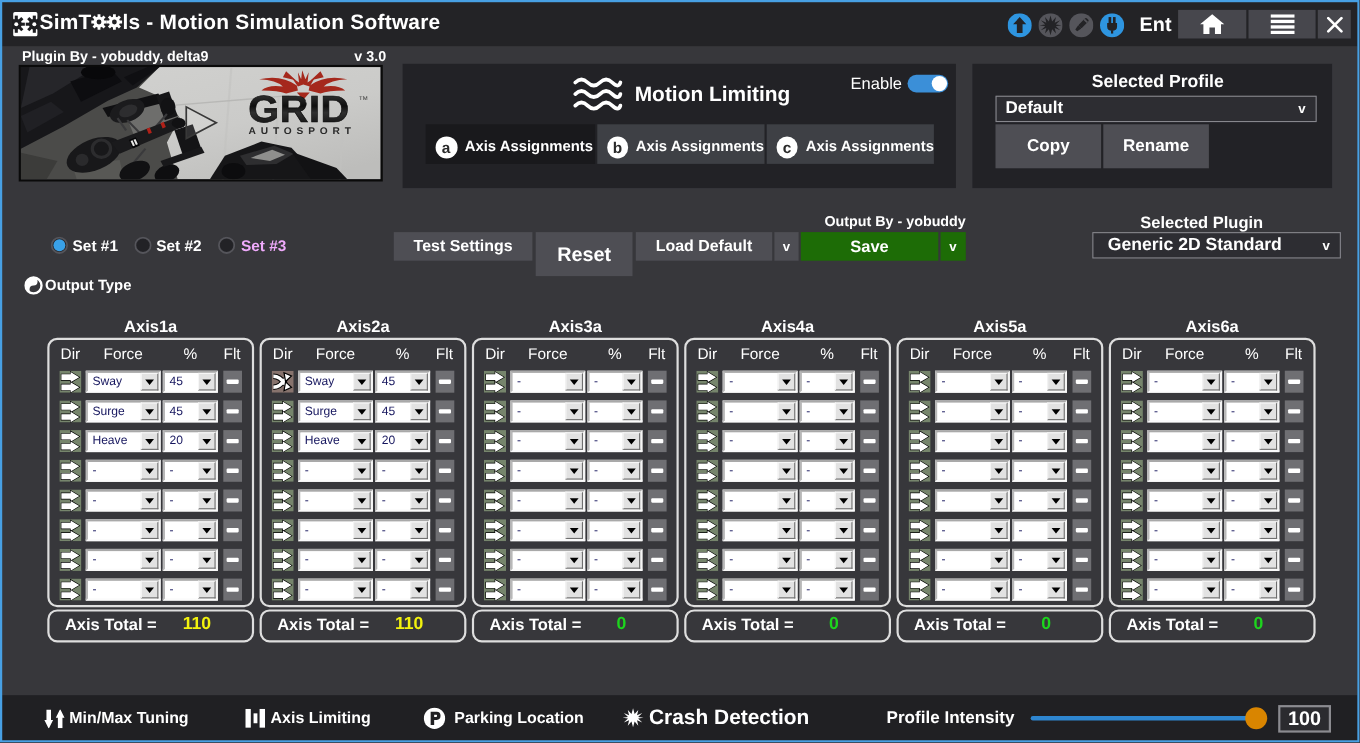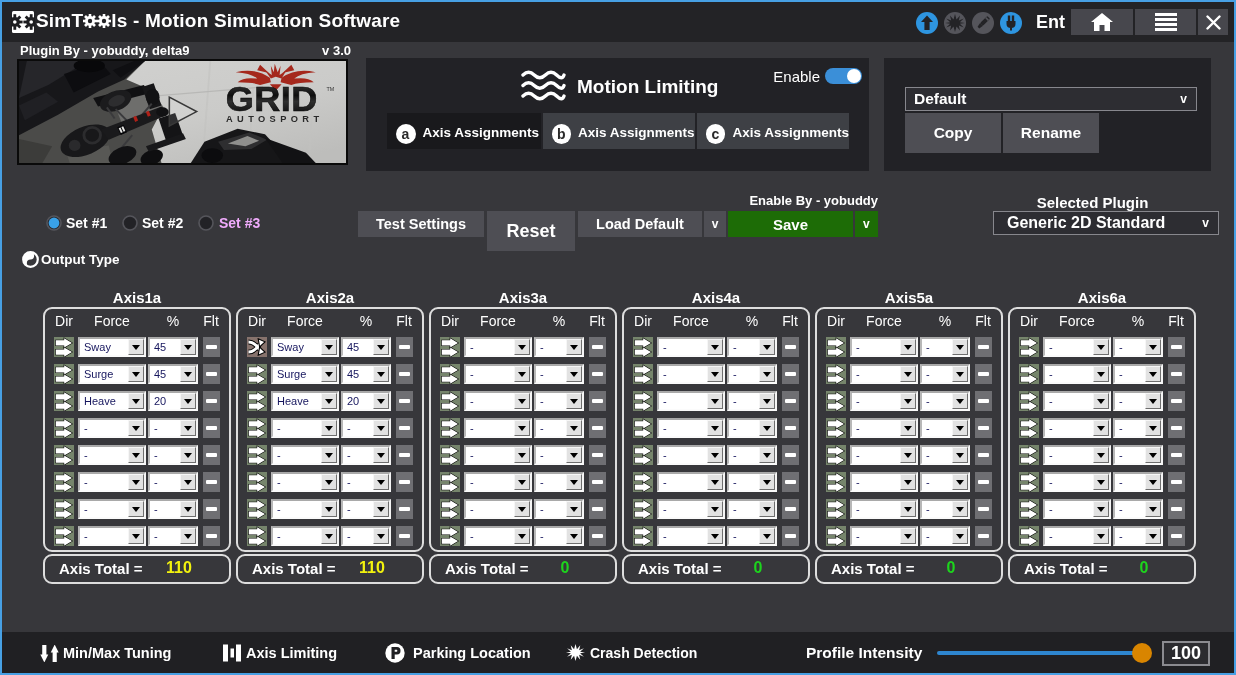--- a/index.html
+++ b/index.html
@@ -255,27 +255,28 @@
     </div>
 <div class="abs" style="left:542.5px;top:113px;width:152px;height:36px;background:#3e4045;display:flex;align-items:center;">
 <div style="width:20px;height:20px;border-radius:50%;background:#fff;color:#2a2a2a;font-weight:bold;font-size:14px;display:flex;align-items:center;justify-content:center;margin-left:9px;margin-top:5px;">b</div>
 <div style="color:#fff;font-weight:bold;font-size:13.5px;margin-left:7px;margin-top:3px;white-space:nowrap;">Axis Assignments</div>
     </div>
 <div class="abs" style="left:696.5px;top:113px;width:152.5px;height:36px;background:#3e4045;display:flex;align-items:center;">
 <div style="width:20px;height:20px;border-radius:50%;background:#fff;color:#2a2a2a;font-weight:bold;font-size:14px;display:flex;align-items:center;justify-content:center;margin-left:9px;margin-top:5px;">c</div>
 <div style="color:#fff;font-weight:bold;font-size:13.5px;margin-left:7px;margin-top:3px;white-space:nowrap;">Axis Assignments</div>
     </div>
 <div class="panel" style="left:884px;top:58px;width:327px;height:113px;"></div>
+<div class="abs" style="left:889px;top:66px;width:327px;text-align:center;color:#fff;font-weight:bold;font-size:16px;">Selected Profile</div>
 <div class="combo-dark" style="left:905px;top:87px;width:292px;height:24px;font-size:15.5px;">
       <span style="margin-left:8px;">Default</span>
       <span class="vmark">v</span>
     </div>
 <div class="gbtn" style="left:1003px;top:113px;width:96px;height:40px;font-size:15.5px;">Rename</div>
 <div class="gbtn" style="left:905px;top:113px;width:96px;height:40px;font-size:15.5px;">Copy</div>
-<div class="abs smalltxt" style="left:700px;top:193px;width:178px;text-align:right;">Enable By - yobuddy</div>
+<div class="abs smalltxt" style="left:700px;top:193px;width:178px;text-align:right;">Output By - yobuddy</div>
 <div class="gbtn" style="left:358px;top:211px;width:126px;height:26px;font-size:14.5px;">Test Settings</div>
 <div class="gbtn" style="left:487px;top:211px;width:88px;height:40px;font-size:18px;">Reset</div>
 <div class="gbtn" style="left:578px;top:211px;width:124px;height:26px;font-size:14.5px;">Load Default</div>
 <div class="gbtn" style="left:704px;top:211px;width:22px;height:26px;font-size:12px;">v</div>
 <div class="gbtn" style="left:728px;top:211px;width:125px;height:26px;font-size:15px;background:#1d6c06;">Save</div>
 <div class="gbtn" style="left:854.5px;top:211px;width:23.5px;height:26px;font-size:12px;background:#1d6c06;">v</div>
 <div class="abs" style="left:1000px;top:194px;width:185px;text-align:center;color:#fff;font-weight:bold;font-size:15px;">Selected Plugin</div>
 <div class="combo-dark" style="left:993px;top:211px;width:226px;height:24px;font-size:16px;">
       <span style="margin-left:13px;">Generic 2D Standard</span>
       <span class="vmark">v</span>
@@ -1125,18 +1126,18 @@
     </svg>
 <div class="ftxt" style="left:246px;top:653px;font-size:14.5px;">Axis Limiting</div>
 <svg class="abs" style="left:385px;top:643px" width="20" height="20" viewBox="0 0 20 20">
 <circle cx="10" cy="10" r="9.7" fill="#fff"></circle>
 <path d="M6.5 4 L12 4 Q15.5 4 15.5 7.75 Q15.5 11.5 12 11.5 L9.7 11.5 L9.7 16 L6.5 16 Z M9.7 6.7 L9.7 8.8 L11.8 8.8 Q12.3 8.8 12.3 7.75 Q12.3 6.7 11.8 6.7 Z" fill="#202023"></path>
 </svg>
 <div class="ftxt" style="left:413px;top:653px;font-size:14.5px;">Parking Location</div>
 <svg class="abs" style="left:565px;top:642px" width="21" height="21" viewBox="0 0 22 22">
 <path d="M11 2 L12.5 7.5 L16 3.5 L14.8 8.6 L19.8 6.5 L15.8 10.2 L21 11 L15.8 11.8 L19.8 15.5 L14.8 13.4 L16 18.5 L12.5 14.5 L11 20 L9.5 14.5 L6 18.5 L7.2 13.4 L2.2 15.5 L6.2 11.8 L1 11 L6.2 10.2 L2.2 6.5 L7.2 8.6 L6 3.5 L9.5 7.5 Z" fill="#fff"></path>
     </svg>
-<div class="ftxt" style="left:590px;top:653px;font-size:14px;">Crash Detection</div>
+<div class="ftxt" style="left:590px;top:653px;font-size:19px;">Crash Detection</div>
 <div class="ftxt" style="left:806px;top:653px;font-size:15.5px;">Profile Intensity</div>
 <div class="abs" style="left:937px;top:651px;width:198px;height:4px;background:#2e86d0;border-radius:2px;"></div>
 <div class="abs" style="left:1131.5px;top:643px;width:20px;height:20px;border-radius:50%;background:#d98500;"></div>
 <div class="abs" style="left:1162px;top:640.5px;width:48px;height:25px;border:2px solid #8b8b90;background:#2b2b2f;color:#fff;font-weight:bold;font-size:18px;text-align:center;line-height:21px;">100</div>
 <div id="frame"></div>
   </div>
 </body></html>

